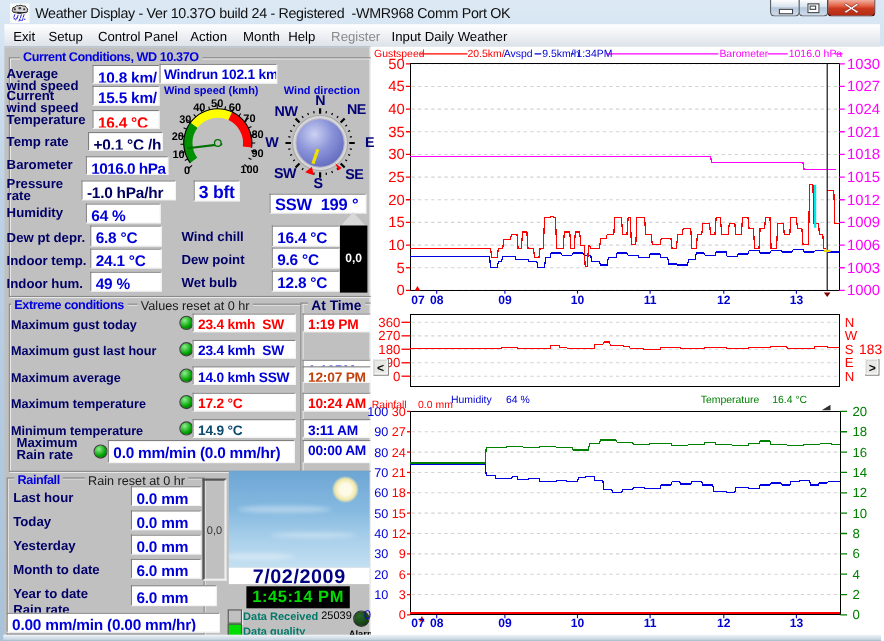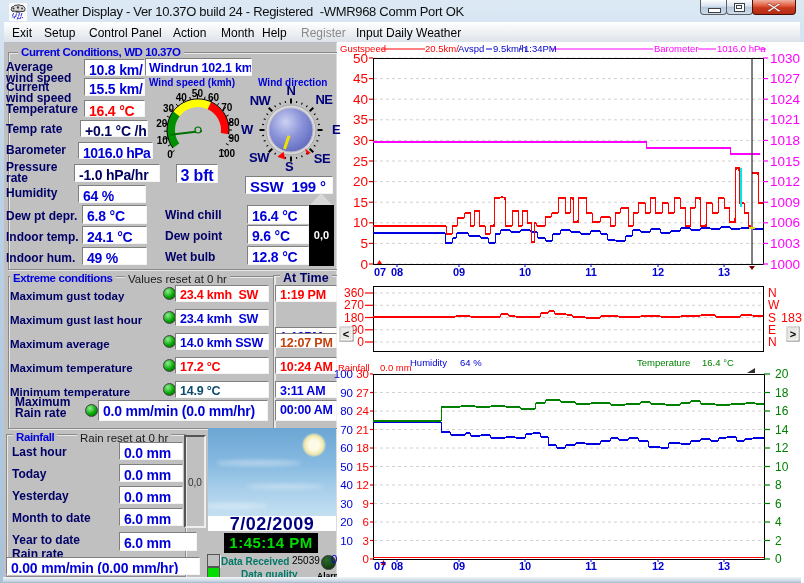--- a/index.html
+++ b/index.html
@@ -178,21 +178,21 @@
 <div style="position:absolute;left:38px;top:56px;width:78px;height:5px;border-radius:50%;background:rgba(255,255,255,0.35);filter:blur(2px);"></div>
 <div style="position:absolute;left:-10px;top:75px;width:70px;height:6px;border-radius:50%;background:rgba(255,255,255,0.35);filter:blur(2px);"></div>
 </div>
 <div style="position:absolute;left:204px;top:473px;width:128px;height:15px;background:#fff;"></div>
 <div style="position:absolute;left:204px;top:471px;width:128px;font-size:18px;font-weight:bold;color:#000080;text-align:center;letter-spacing:0.5px;">7/02/2009</div>
 <div style="position:absolute;left:220px;top:490px;width:94px;height:20px;background:#000;color:#00dc00;font-size:15px;font-weight:bold;text-align:center;line-height:20px;letter-spacing:0.5px;">1:45:14 PM</div>
 <div style="position:absolute;left:203px;top:511px;width:11px;height:11px;background:#c0c0c0;border:1px solid #555;box-shadow:1px 1px 0 #eee;"></div>
 <div class="lbl" style="left:217px;top:513px;color:#007868;font-size:10px;font-weight:bold;">Data Received</div>
 <div class="lbl" style="left:288px;top:512px;color:#000;font-size:10px;font-weight:normal;">25039</div>
 <div style="position:absolute;left:203px;top:524px;width:11px;height:11px;background:#00dd00;border:1px solid #555;"></div>
-<div class="lbl" style="left:217px;top:526px;color:#007868;font-size:10px;font-weight:bold;padding-left:20px;">Data quality</div>
+<div class="lbl" style="left:217px;top:526px;color:#007868;font-size:10px;font-weight:bold;">Data quality</div>
 <div style="position:absolute;left:317px;top:512px;width:13px;height:13px;border-radius:50%;background:radial-gradient(circle at 35% 30%,#2a6a2a,#0c2c0c);border:1px solid #333;"></div>
 <div class="lbl" style="left:313px;top:527px;font-size:8.5px;font-weight:bold;color:#000;">Alarm</div>
 </div>
 <svg style="position:absolute;left:330px;top:42px" width="474" height="541" viewBox="330 42 474 541">
 <rect x="337" y="42" width="467" height="541" fill="#ffffff"></rect>
 <line x1="374" y1="58.0" x2="762" y2="58.0" stroke="#d2d2d2" stroke-width="1" stroke-dasharray="3,3"></line>
 <line x1="374" y1="78.6" x2="762" y2="78.6" stroke="#d2d2d2" stroke-width="1" stroke-dasharray="3,3"></line>
 <line x1="374" y1="99.2" x2="762" y2="99.2" stroke="#d2d2d2" stroke-width="1" stroke-dasharray="3,3"></line>
 <line x1="374" y1="119.8" x2="762" y2="119.8" stroke="#d2d2d2" stroke-width="1" stroke-dasharray="3,3"></line>
 <line x1="374" y1="140.4" x2="762" y2="140.4" stroke="#d2d2d2" stroke-width="1" stroke-dasharray="3,3"></line>

